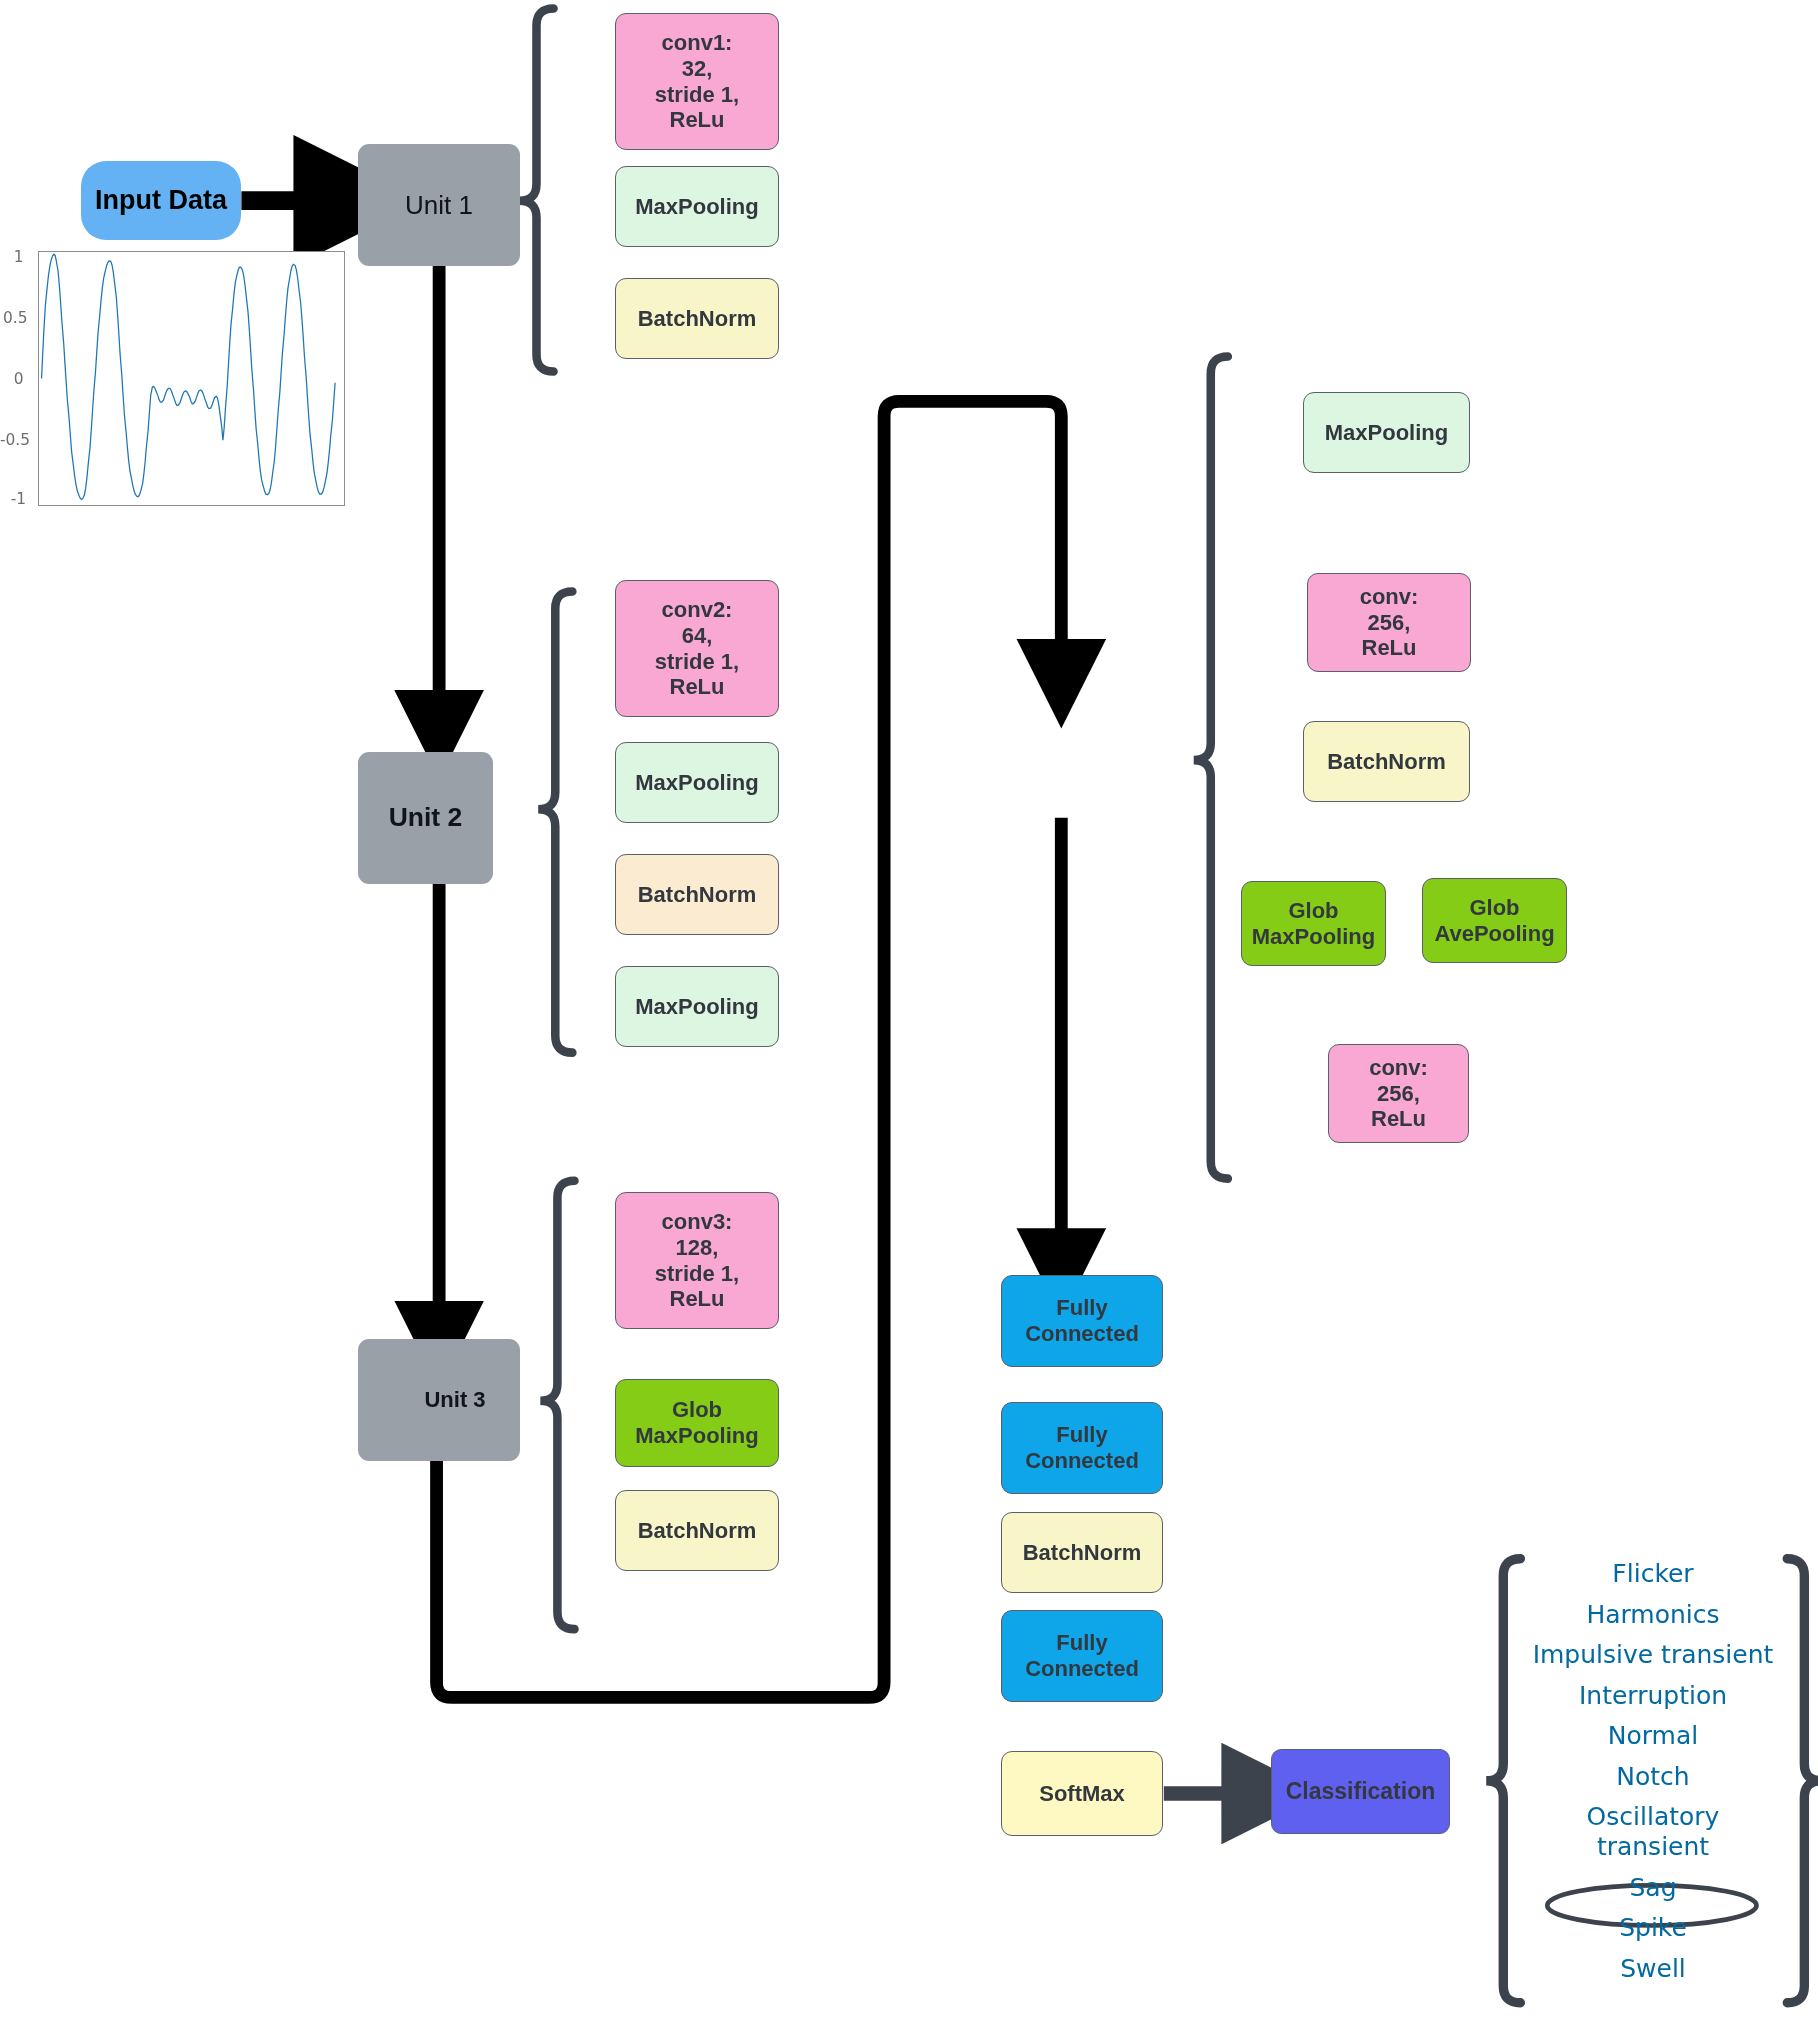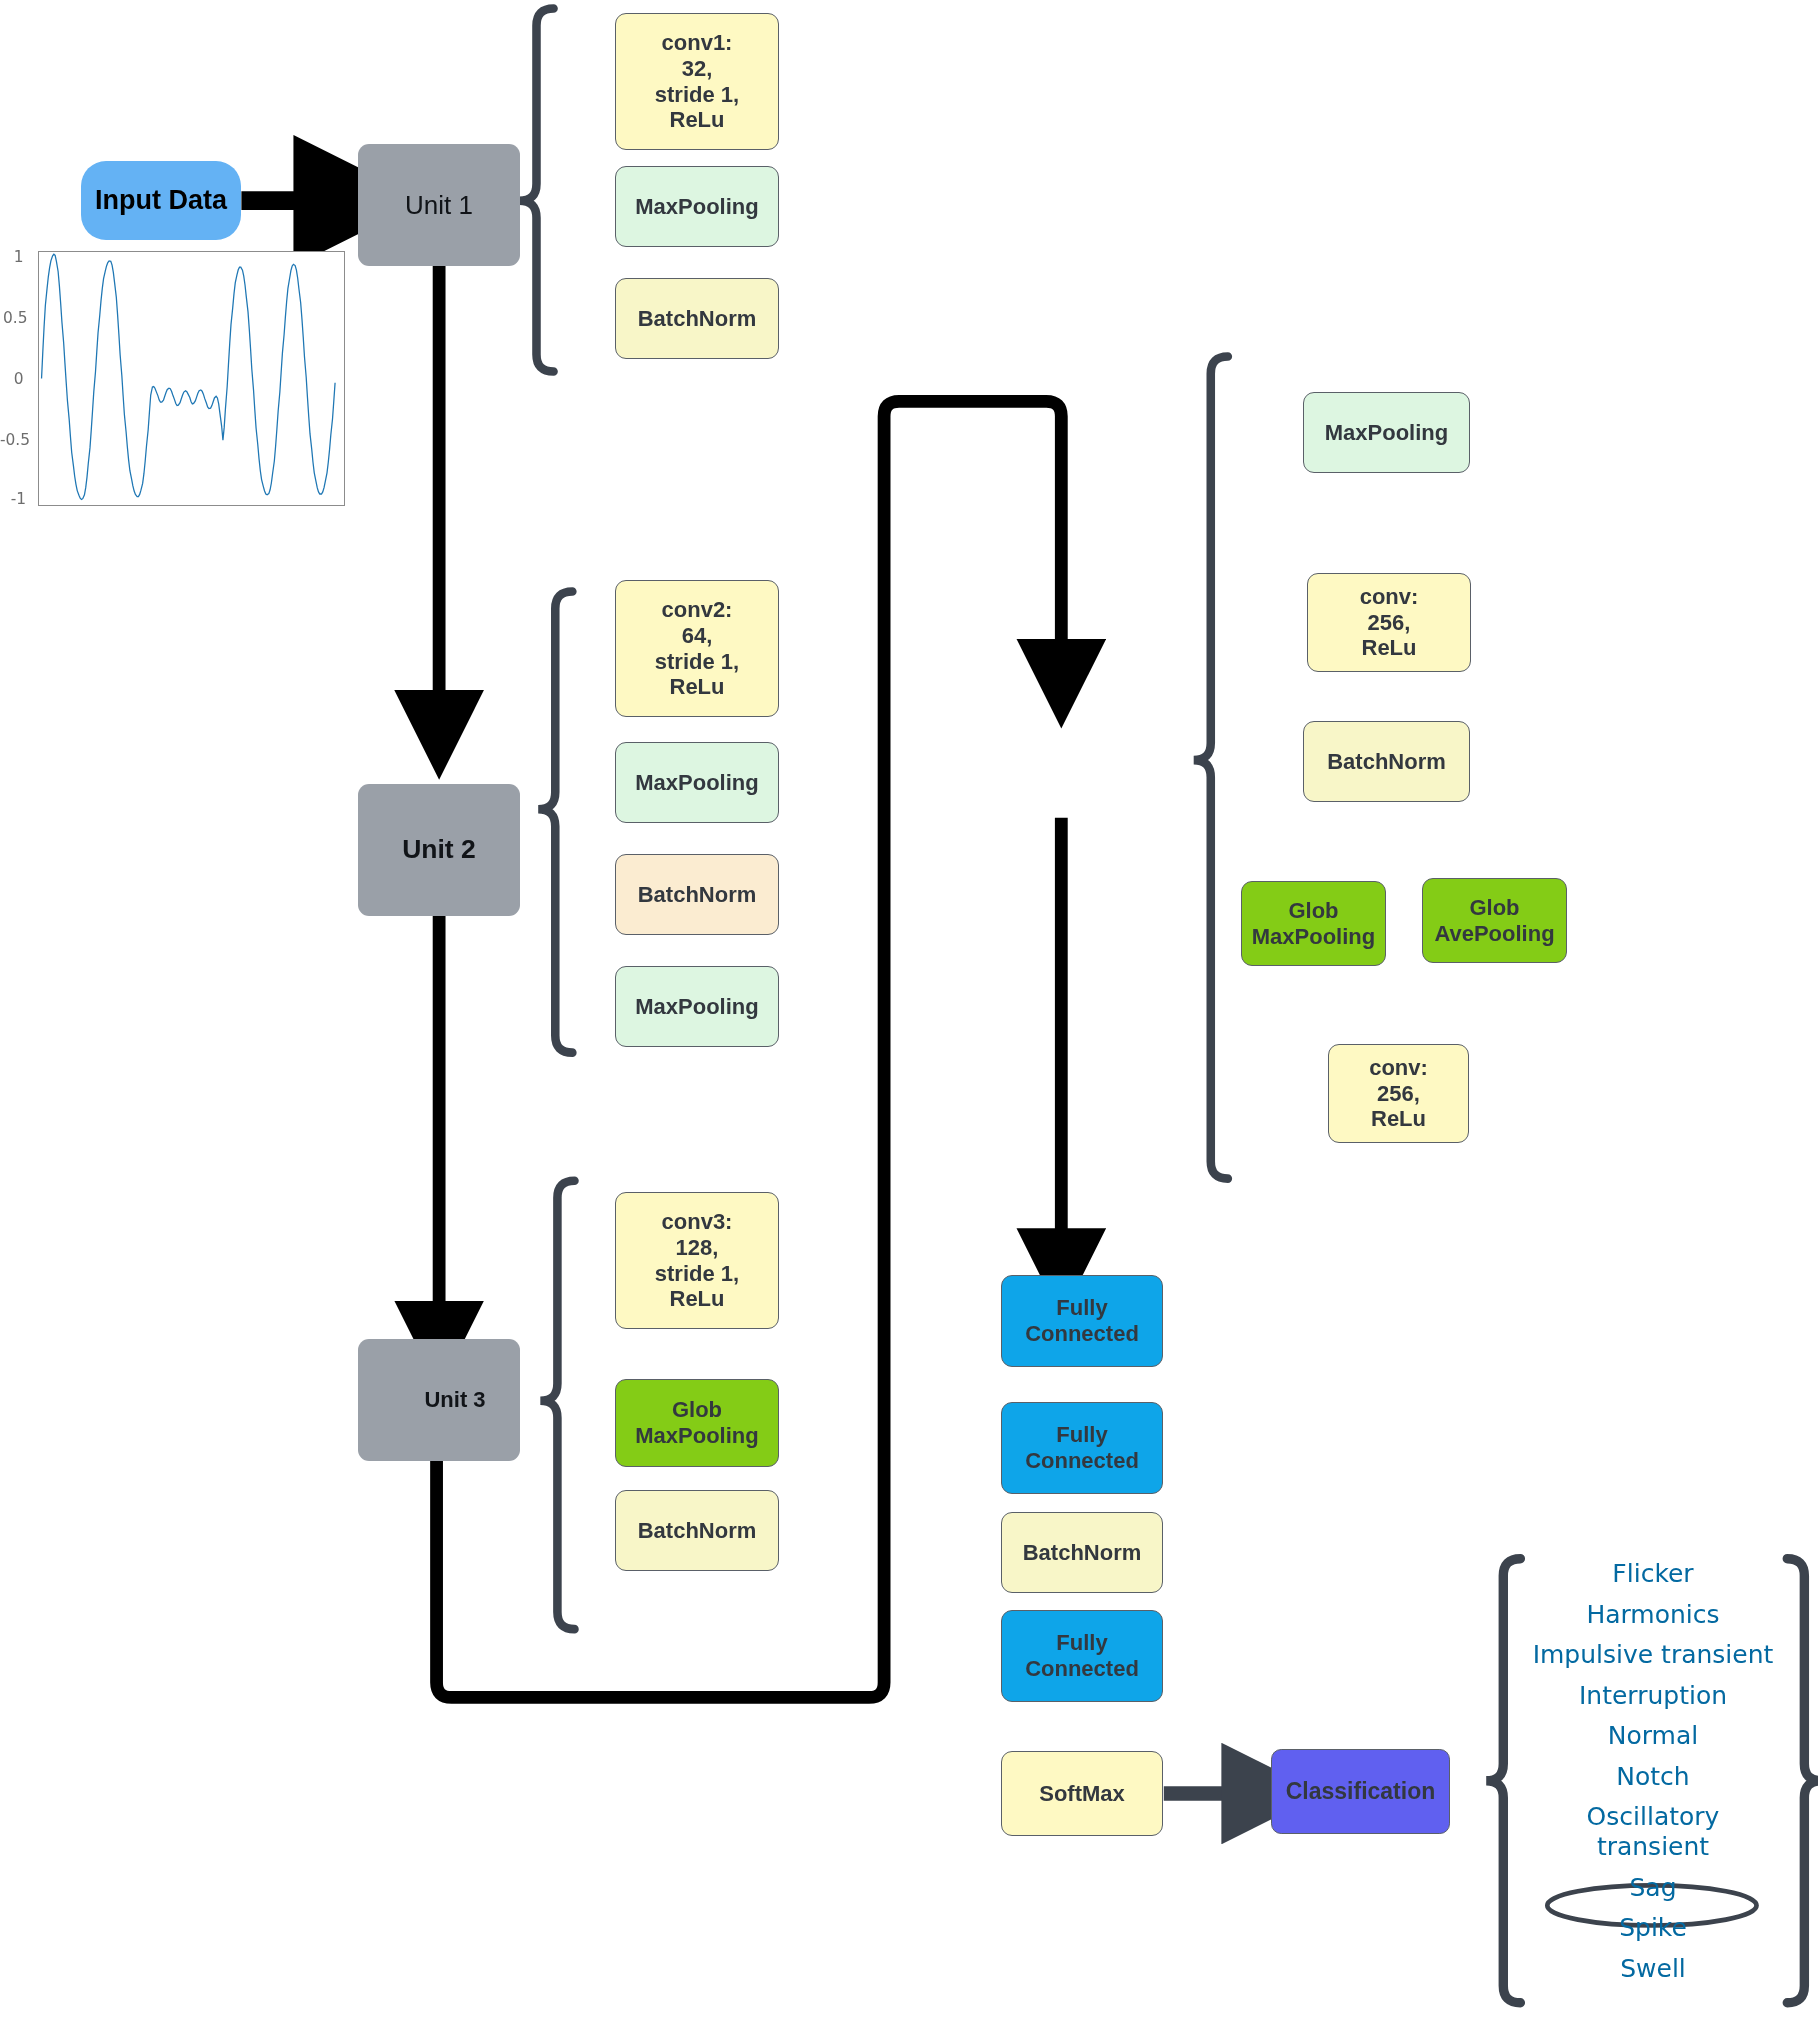--- a/index.html
+++ b/index.html
@@ -9,21 +9,21 @@
   }
   #stage{position:absolute;left:0;top:0;width:1819px;height:2025px;}
 
   .node{
     position:absolute;box-sizing:border-box;
     display:flex;align-items:center;justify-content:center;text-align:center;
     border:1.3px solid #5a6068;border-radius:11px;
     color:#33383f;font-weight:bold;line-height:1.18;
     white-space:pre-line;
   }
-  .conv      {background:#fef9c3;}
+  .conv      {background:#f9a8d4;}
   .pool      {background:#ddf6e1;}
   .globpool  {background:#84cc16;}
   .bnyellow  {background:#f8f6c8;}
   .bnpeach   {background:#fbecd1;}
   .fc        {background:#0ea5e9;}
   .softmax   {background:#fef9c3;}
 
   .unit{
     position:absolute;box-sizing:border-box;
     display:flex;align-items:center;justify-content:center;
@@ -136,21 +136,21 @@
   </div>
   <div class="axlab" style="left:13.7px;top:248px;font-size:15.4px;">1</div>
   <div class="axlab" style="left:3px;top:309px;font-size:15.4px;">0.5</div>
   <div class="axlab" style="left:13.7px;top:370px;font-size:15.4px;">0</div>
   <div class="axlab" style="left:0px;top:431px;font-size:15.4px;">-0.5</div>
   <div class="axlab" style="left:10.7px;top:490px;font-size:15.4px;">-1</div>
 
   <div class="pill" style="left:81px;top:161px;width:160px;height:79px;font-size:27px;">Input Data</div>
 
   <div class="unit light" style="left:358px;top:144px;width:162px;height:122px;font-size:26px;">Unit 1</div>
-  <div class="unit bold" style="left:358px;top:784px;width:162px;height:132px;font-size:26.5px;">Unit 2</div>
+  <div class="unit bold" style="left:358px;top:752px;width:135px;height:132px;font-size:26.5px;">Unit 2</div>
   <div class="unit bold" style="left:358px;top:1339px;width:162px;height:122px;font-size:22px;padding-left:32px;">Unit 3</div>
 
   <div class="node conv" style="left:615px;top:13px;width:164px;height:137px;font-size:22px;">conv1:
 32,
 stride 1,
 ReLu</div>
   <div class="node pool" style="left:615px;top:166px;width:164px;height:81px;font-size:22px;">MaxPooling</div>
   <div class="node bnyellow" style="left:615px;top:278px;width:164px;height:81px;font-size:22px;">BatchNorm</div>
 
   <div class="node conv" style="left:615px;top:580px;width:164px;height:137px;font-size:22px;">conv2:

